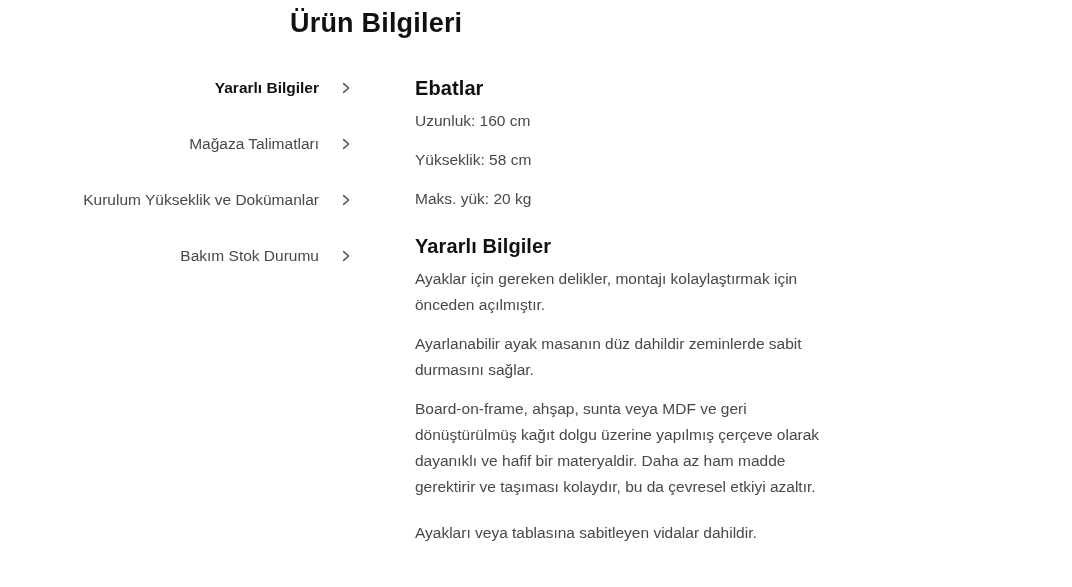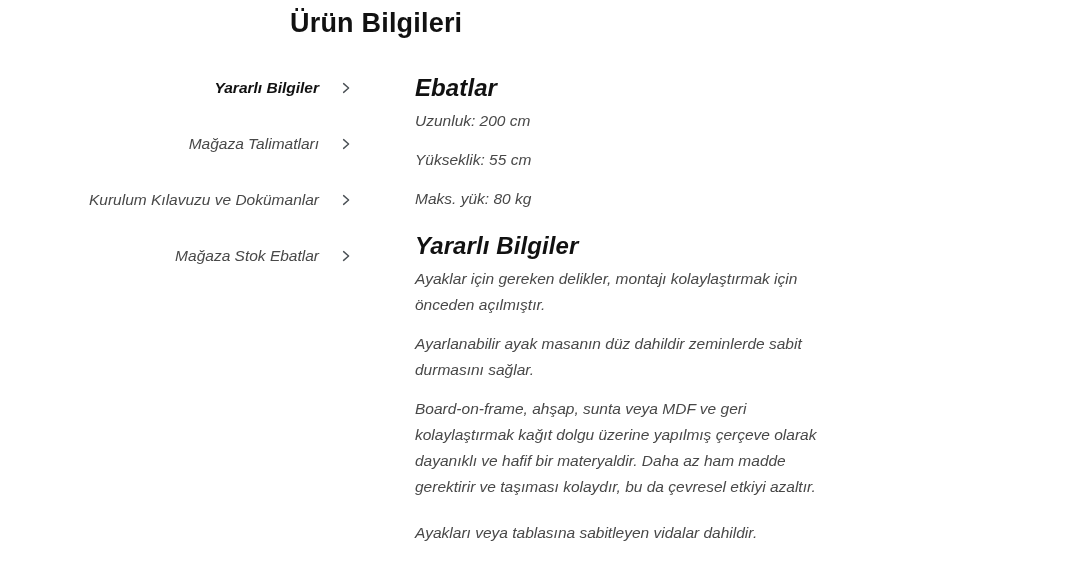--- a/index.html
+++ b/index.html
@@ -21,21 +21,20 @@
     line-height: 38px;
     font-weight: 700;
     color: #111111;
     letter-spacing: 0.2px;
   }
 
   .layout {
     display: flex;
     align-items: flex-start;
     margin-top: 18px;
-    font-style: italic;
   }
 
   
   .nav { width: 352px; flex: 0 0 352px; }
   .nav-item {
     height: 56px;
     display: flex;
     align-items: center;
     justify-content: flex-end;
     gap: 21px;
@@ -50,21 +49,21 @@
 
   
   .content {
     margin-left: 63px;
     width: 615px;
     padding-top: 14px;
     font-size: 15.5px;
   }
   .content h3 {
     margin: 0 0 6px 0;
-    font-size: 24px;
+    font-size: 20px;
     line-height: 28px;
     font-weight: 700;
     color: #111111;
     letter-spacing: 0.1px;
   }
   .content p {
     margin: 0 0 13px 0;
     line-height: 26px;
     color: #484848;
   }
@@ -94,53 +93,53 @@
         <span class="nav-label">Mağaza Talimatları</span>
         <span class="chevron">
           <svg viewBox="0 0 12 12" aria-hidden="true">
               <path d="M3.6 1.6 L8.6 6 L3.6 10.4" fill="none" stroke="currentColor" stroke-width="1.4" stroke-linecap="round" stroke-linejoin="round"></path>
             </svg>
         </span>
       </div>
 
 
       <div class="nav-item">
-        <span class="nav-label">Kurulum Kılavuzu ve Dokümanlar</span>
+        <span class="nav-label">Kurulum Yükseklik ve Dokümanlar</span>
         <span class="chevron">
           <svg viewBox="0 0 12 12" aria-hidden="true">
               <path d="M3.6 1.6 L8.6 6 L3.6 10.4" fill="none" stroke="currentColor" stroke-width="1.4" stroke-linecap="round" stroke-linejoin="round"></path>
             </svg>
         </span>
       </div>
 
       <div class="nav-item">
-        <span class="nav-label">Mağaza Stok Ebatlar</span>
+        <span class="nav-label">Bakım Stok Durumu</span>
         <span class="chevron">
           <svg viewBox="0 0 12 12" aria-hidden="true">
               <path d="M3.6 1.6 L8.6 6 L3.6 10.4" fill="none" stroke="currentColor" stroke-width="1.4" stroke-linecap="round" stroke-linejoin="round"></path>
             </svg>
         </span>
       </div>
 
     </nav>
 
     <main class="content">
 
       <section>
         <h3>Ebatlar</h3>
-        <p>Uzunluk: 200 cm</p>
-        <p>Yükseklik: 55 cm</p>
-        <p>Maks. yük: 80 kg</p>
+        <p>Uzunluk: 160 cm</p>
+        <p>Yükseklik: 58 cm</p>
+        <p>Maks. yük: 20 kg</p>
       </section>
 
       <section class="section">
         <h3>Yararlı Bilgiler</h3>
         <p>Ayaklar için gereken delikler, montajı kolaylaştırmak için önceden açılmıştır.</p>
         <p>Ayarlanabilir ayak masanın düz dahildir zeminlerde sabit durmasını sağlar.</p>
-        <p>Board-on-frame, ahşap, sunta veya MDF ve geri kolaylaştırmak kağıt dolgu üzerine yapılmış çerçeve olarak dayanıklı ve hafif bir materyaldir. Daha az ham madde gerektirir ve taşıması kolaydır, bu da çevresel etkiyi azaltır.</p>
+        <p>Board-on-frame, ahşap, sunta veya MDF ve geri dönüştürülmüş kağıt dolgu üzerine yapılmış çerçeve olarak dayanıklı ve hafif bir materyaldir. Daha az ham madde gerektirir ve taşıması kolaydır, bu da çevresel etkiyi azaltır.</p>
       </section>
 
       <section class="section">
         <p>Ayakları veya tablasına sabitleyen vidalar dahildir.</p>
       </section>
 
     </main>
 
   </div>
 </div>

